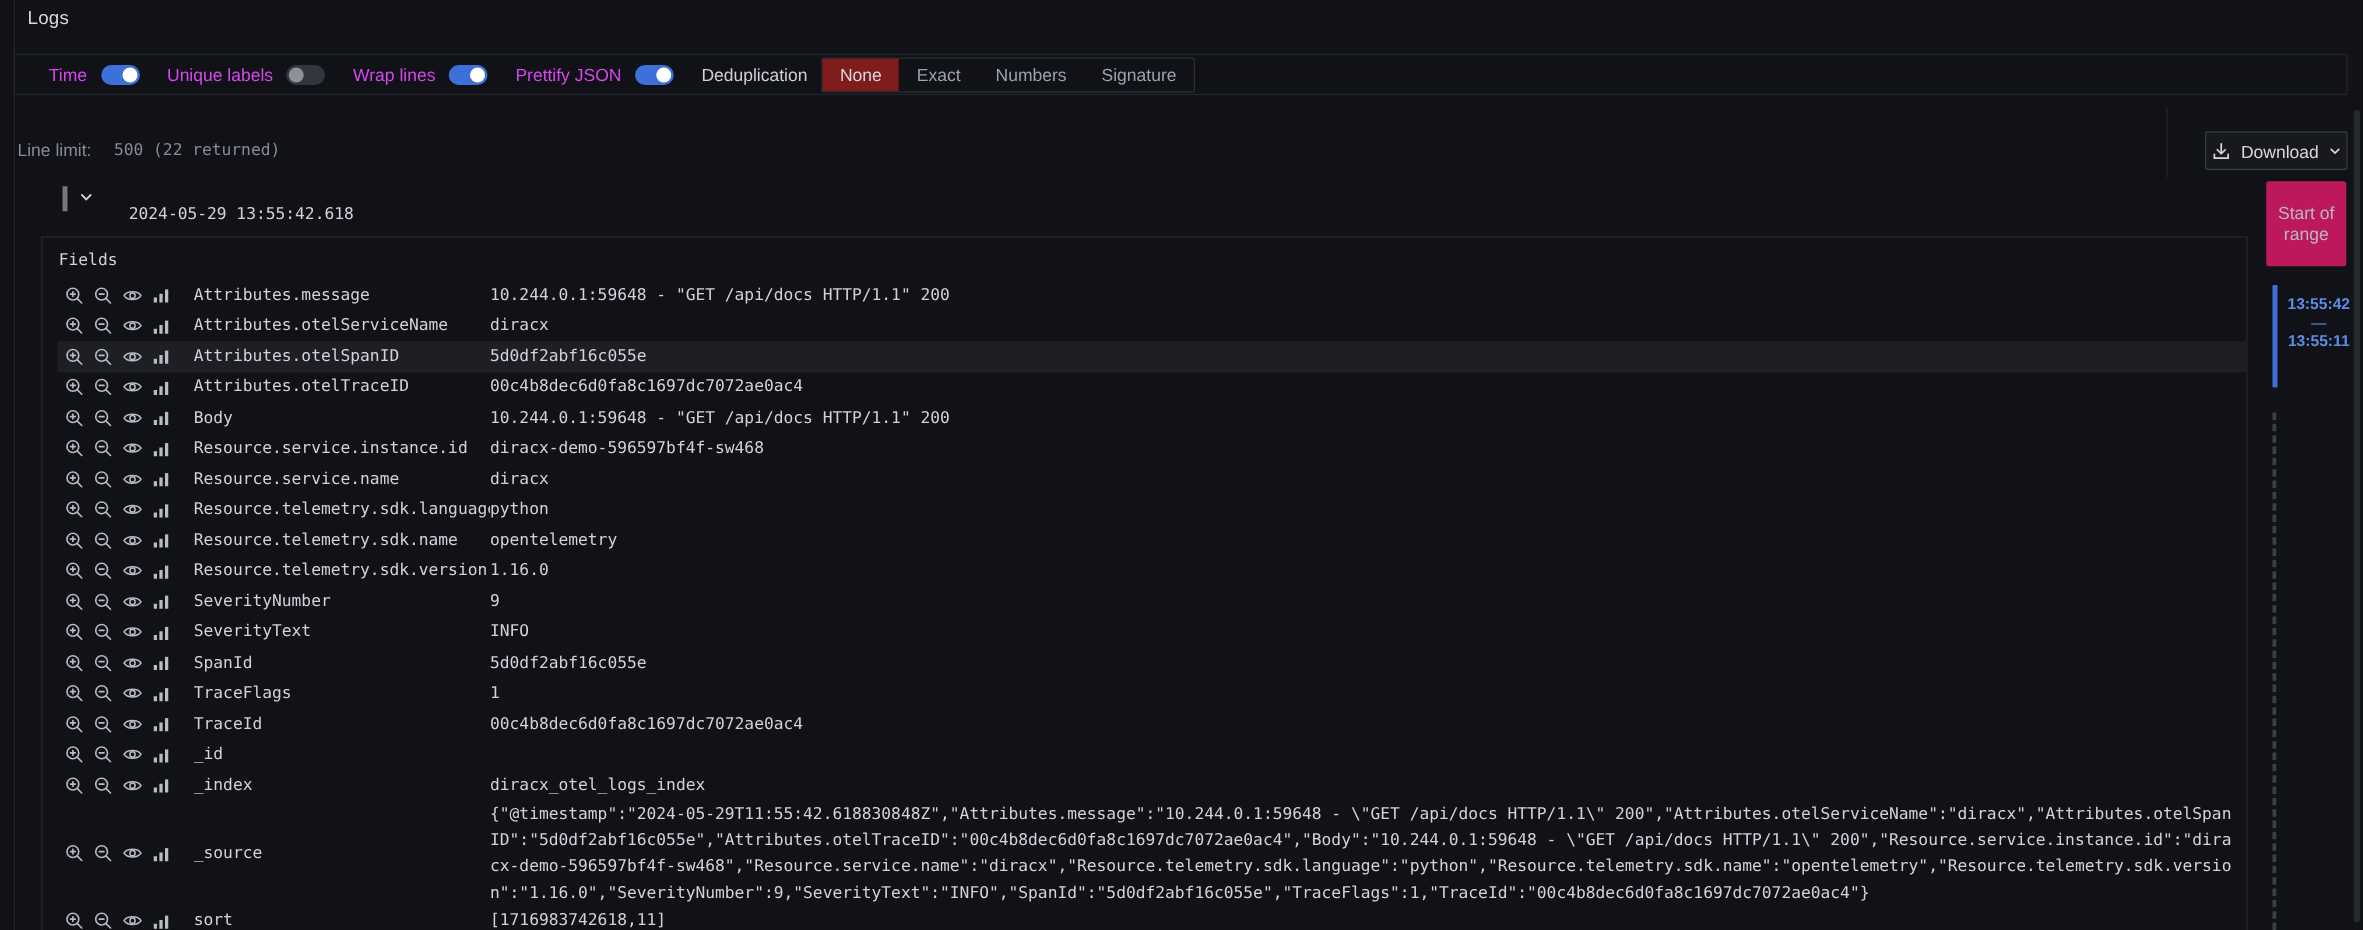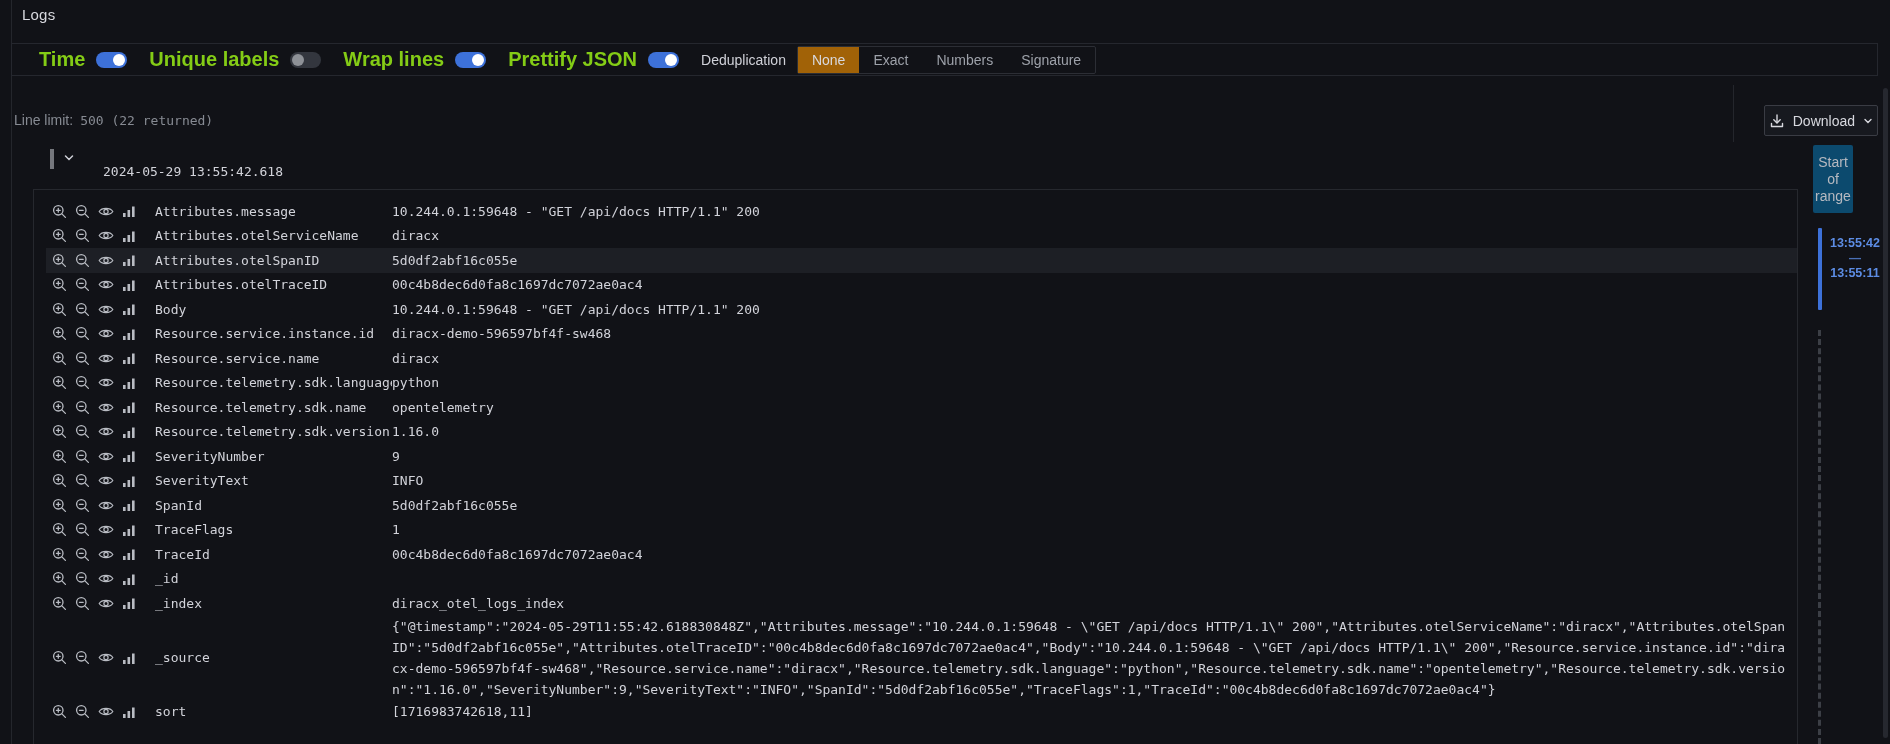--- a/index.html
+++ b/index.html
@@ -16,39 +16,39 @@
 
   .panel-title { position:absolute; left:22px; top:6px; font-size:15px; font-weight:500; color:#d8d9df; letter-spacing:.2px; }
 
   
   .toolbar {
     position:absolute; left:11px; top:43px; width:1867px; height:33px;
     border:1px solid #25272e; box-sizing:border-box;
     display:flex; align-items:center; padding:0 14px 0 27px;
   }
   .tgl-group { display:flex; align-items:center; margin-right:22px; }
-  .tgl-label { font-size:20px; color:#84cc16; margin-right:11px; white-space:nowrap;font-weight:bold; }
+  .tgl-label { font-size:14px; color:#d946ef; margin-right:11px; white-space:nowrap; }
   .switch { position:relative; width:31px; height:16px; border-radius:9px; cursor:pointer; flex:0 0 auto; }
   .switch.on  { background:#3d71d9; }
   .switch.off { background:#33363e; }
   .switch .knob { position:absolute; top:2px; width:12px; height:12px; border-radius:50%; }
   .switch.on  .knob { right:2px; background:#ffffff; }
   .switch.off .knob { left:2px;  background:#8e9197; }
 
   .seg-label { font-size:14px; color:#d0d1d8; margin-right:11px; white-space:nowrap; }
   .seg { display:flex; border:1px solid #2c2e35; border-radius:2px; height:28px; box-sizing:border-box; align-items:stretch; }
   .seg-btn {
     display:flex; align-items:center; padding:0 14px;
     font-size:14px; color:#9da1a9; cursor:pointer; white-space:nowrap;
   }
-  .seg-btn.selected { background:#a16207; color:#d8d9df; }
+  .seg-btn.selected { background:#7f1d1d; color:#d8d9df; }
   .toolbar-spacer { flex:1 1 auto; }
 
   
-  .meta-row { position:absolute; left:14px; top:112px; font-size:14px; color:#878b93; display:flex; gap:7px; align-items:flex-end; }
+  .meta-row { position:absolute; left:14px; top:112px; font-size:14px; color:#878b93; display:flex; gap:18px; align-items:flex-end; }
   .meta-row .mono { font-size:13px; }
   .download-divider { position:absolute; left:1733px; top:85px; width:1px; height:57px; background:#24262c; }
   .download-btn {
     position:absolute; right:12px; top:105px; height:31px;
     display:flex; align-items:center; gap:8px; padding:0 4px;
     background:#17191f; border:1px solid #3a3c44; border-radius:2px;
     font-size:14px; color:#d8d9df; cursor:pointer; box-sizing:border-box;
   }
   .icon { display:inline-flex; color:#b9bcc3; }
   .download-btn .icon { color:#d8d9df; }
@@ -73,22 +73,22 @@
     padding-left:6px; padding-right:10px;
   }
   .field-row.highlighted { background:#1d1f25; }
   .row-icons { display:flex; align-items:center; gap:8px; }
   .row-icons .icon { cursor:pointer; }
   .field-name  { font-size:13px; color:#d2d3da; white-space:nowrap; overflow:hidden; }
   .field-value { font-size:13px; color:#d2d3da; line-height:21px; white-space:pre-wrap; word-break:break-all; }
 
   
   .start-range-btn {
-    position:absolute; left:1813px; top:145px; width:40px; height:68px;
-    background:#0c4a6e; border-radius:2px; cursor:pointer;
+    position:absolute; left:1813px; top:145px; width:64px; height:68px;
+    background:#be185d; border-radius:2px; cursor:pointer;
     display:flex; align-items:center; justify-content:center; text-align:center;
     font-size:14px; line-height:17px; color:#b6b9c0;
   }
   .range-bar { position:absolute; left:1818px; top:228px; width:4px; height:82px; background:#3d71d9; border-radius:1px; }
   .range-labels {
     position:absolute; left:1826px; top:236px; width:58px;
     display:flex; flex-direction:column; align-items:center; gap:3px;
     font-size:12.5px; color:#5d8de5; cursor:pointer;font-weight:bold;
   }
   .range-sep { color:#4a6fb5; font-size:12px; line-height:10px; }
@@ -172,20 +172,21 @@
     <span class="level-bar"></span>
     <span class="log-caret icon">
       <svg width="12" height="12" viewBox="0 0 12 12" fill="none" stroke="currentColor" stroke-width="1.5" stroke-linecap="round">
           <polyline points="2.5,4 6,7.5 9.5,4"></polyline>
         </svg>
     </span>
     <span class="log-ts mono">2024-05-29 13:55:42.618</span>
   </div>
 
   <div class="fields-panel">
+    <div class="fields-title mono">Fields</div>
     <div class="field-rows" id="field-rows">
   <div class="field-row">
     <span class="row-icons">
       <span class="icon">
   <svg width="15" height="15" viewBox="0 0 15 15" fill="none" stroke="currentColor" stroke-width="1.3" stroke-linecap="round">
     <circle cx="6.3" cy="6.3" r="4.7"></circle>
                 <line x1="9.9" y1="9.9" x2="13.4" y2="13.4"></line>
     <line x1="6.3" y1="4.4" x2="6.3" y2="8.2"></line>
                 <line x1="4.4" y1="6.3" x2="8.2" y2="6.3"></line>
   </svg>

